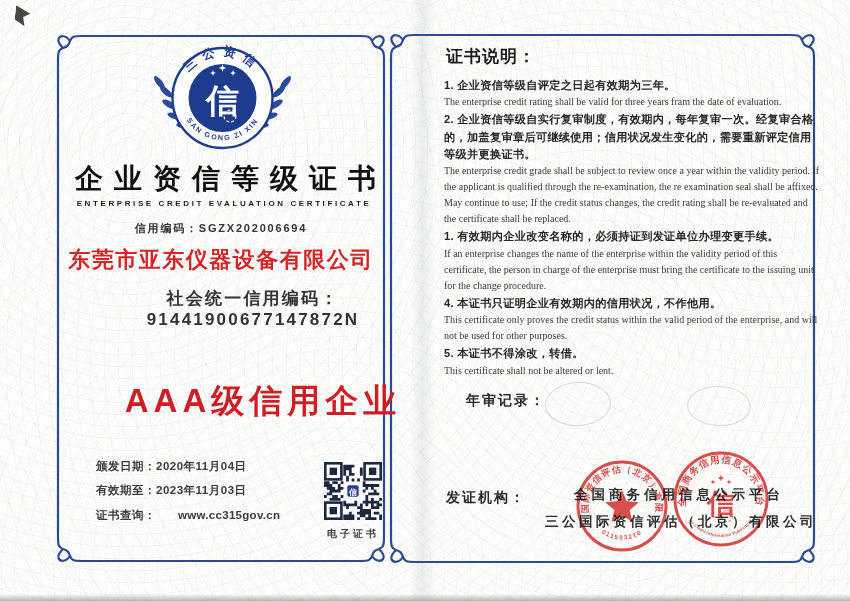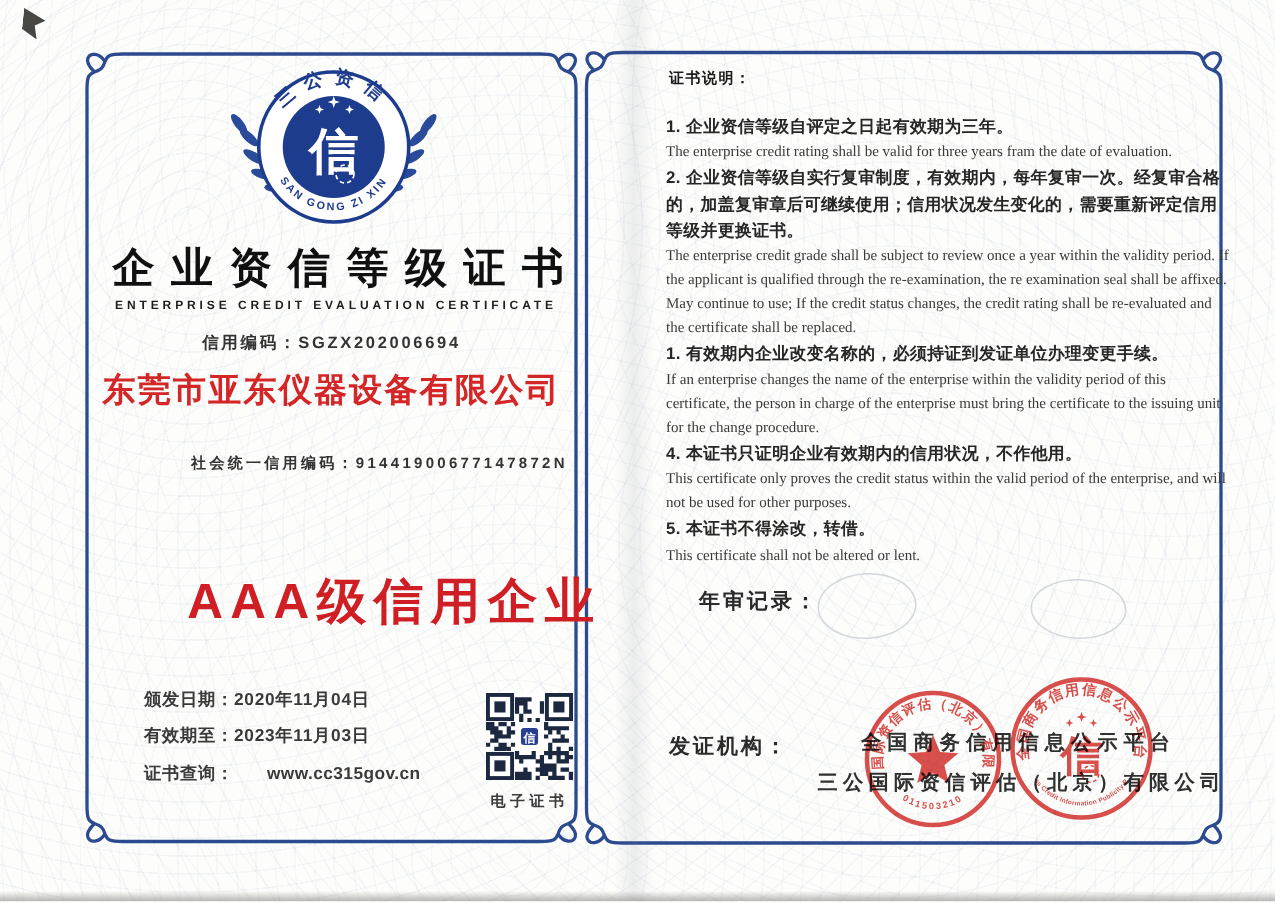--- a/index.html
+++ b/index.html
@@ -22,32 +22,32 @@
   #edge-bottom{left:0;bottom:0;width:850px;height:7px;
     background:linear-gradient(rgba(0,0,0,0),rgba(120,120,116,.55));}
   #artifact-topleft{left:15px;top:6px;width:15px;height:20px;background:#34332f;
     clip-path:polygon(0 0,100% 35%,55% 55%,70% 100%,0 70%);opacity:.9;transform:rotate(6deg);}
   
   .centered{left:56px;width:330px;text-align:center;}
   #cert-title{top:160px;font-size:28px;font-weight:900;letter-spacing:11px;padding-left:10px;color:#101010;}
   #cert-subtitle{top:199px;font-size:8px;font-weight:bold;letter-spacing:2.6px;padding-left:3px;color:#1d1d1d;}
   #credit-code{top:221px;font-size:11px;font-weight:bold;letter-spacing:1.8px;color:#333;}
   #company-name{top:245px;font-size:22px;font-weight:900;letter-spacing:1.5px;color:#d42527;}
-  #uscc{top:302px;font-size:10px;font-weight:bold;letter-spacing:2.2px;color:#333;padding-left:32px;}
+  #uscc{top:287px;font-size:17px;font-weight:bold;letter-spacing:2.2px;color:#333;padding-left:32px;}
   #intro-para{left:77px;top:309px;width:292px;font-size:12.6px;font-weight:600;line-height:1.78;
     color:#2d2d2d;text-align:justify;text-indent:2em;}
   #rating{top:379px;font-size:33px;font-weight:900;letter-spacing:5px;color:#cf1f25;padding-left:42px;}
   .date-line{left:96px;font-size:11.5px;font-weight:700;color:#3a3a3a;letter-spacing:.5px;}
   #issue-date{top:459px;} #valid-until{top:483px;} #query-line{top:508px;}
   #query-line .url{margin-left:22px;letter-spacing:.3px;}
   #qr-wrap{left:324px;top:462px;}
   #qr-caption{left:298px;top:527px;width:110px;text-align:center;font-size:10px;
     letter-spacing:3px;color:#3c3c3c;font-weight:600;}
   
-  #desc-heading{left:446px;top:45px;font-size:10px;font-weight:800;letter-spacing:1px;color:#1b1b1b;}
+  #desc-heading{left:446px;top:45px;font-size:17px;font-weight:800;letter-spacing:1px;color:#1b1b1b;}
   #desc-items{left:444px;top:77px;width:376px;}
   .item-zh{font-size:11.2px;font-weight:700;color:#262626;line-height:1.55;letter-spacing:.3px;}
   .item-en{font-family:Liberation Serif, serif;font-size:10px;color:#3a3a3a;line-height:1.6;margin-bottom:1px;}
   #annual-label{left:446px;top:392px;font-size:14px;font-weight:600;letter-spacing:2px;color:#2a2a2a;margin-left:20px;}
   .review-oval{border:1px solid #cdd1d6;border-radius:50%;opacity:.85;}
   #oval-1{left:545px;top:382px;width:64px;height:42px;transform:rotate(-3deg);}
   #oval-2{left:687px;top:386px;width:62px;height:38px;transform:rotate(2deg);}
   #issuer-label{left:446px;top:489px;font-size:14px;font-weight:600;letter-spacing:2px;color:#2a2a2a;}
   #issuer-line1{left:574px;top:486px;font-size:13.5px;font-weight:700;letter-spacing:4px;color:#303030;z-index:2;}
   #issuer-line2{left:545px;top:513px;font-size:13.5px;font-weight:700;letter-spacing:3.5px;color:#303030;z-index:2;}

